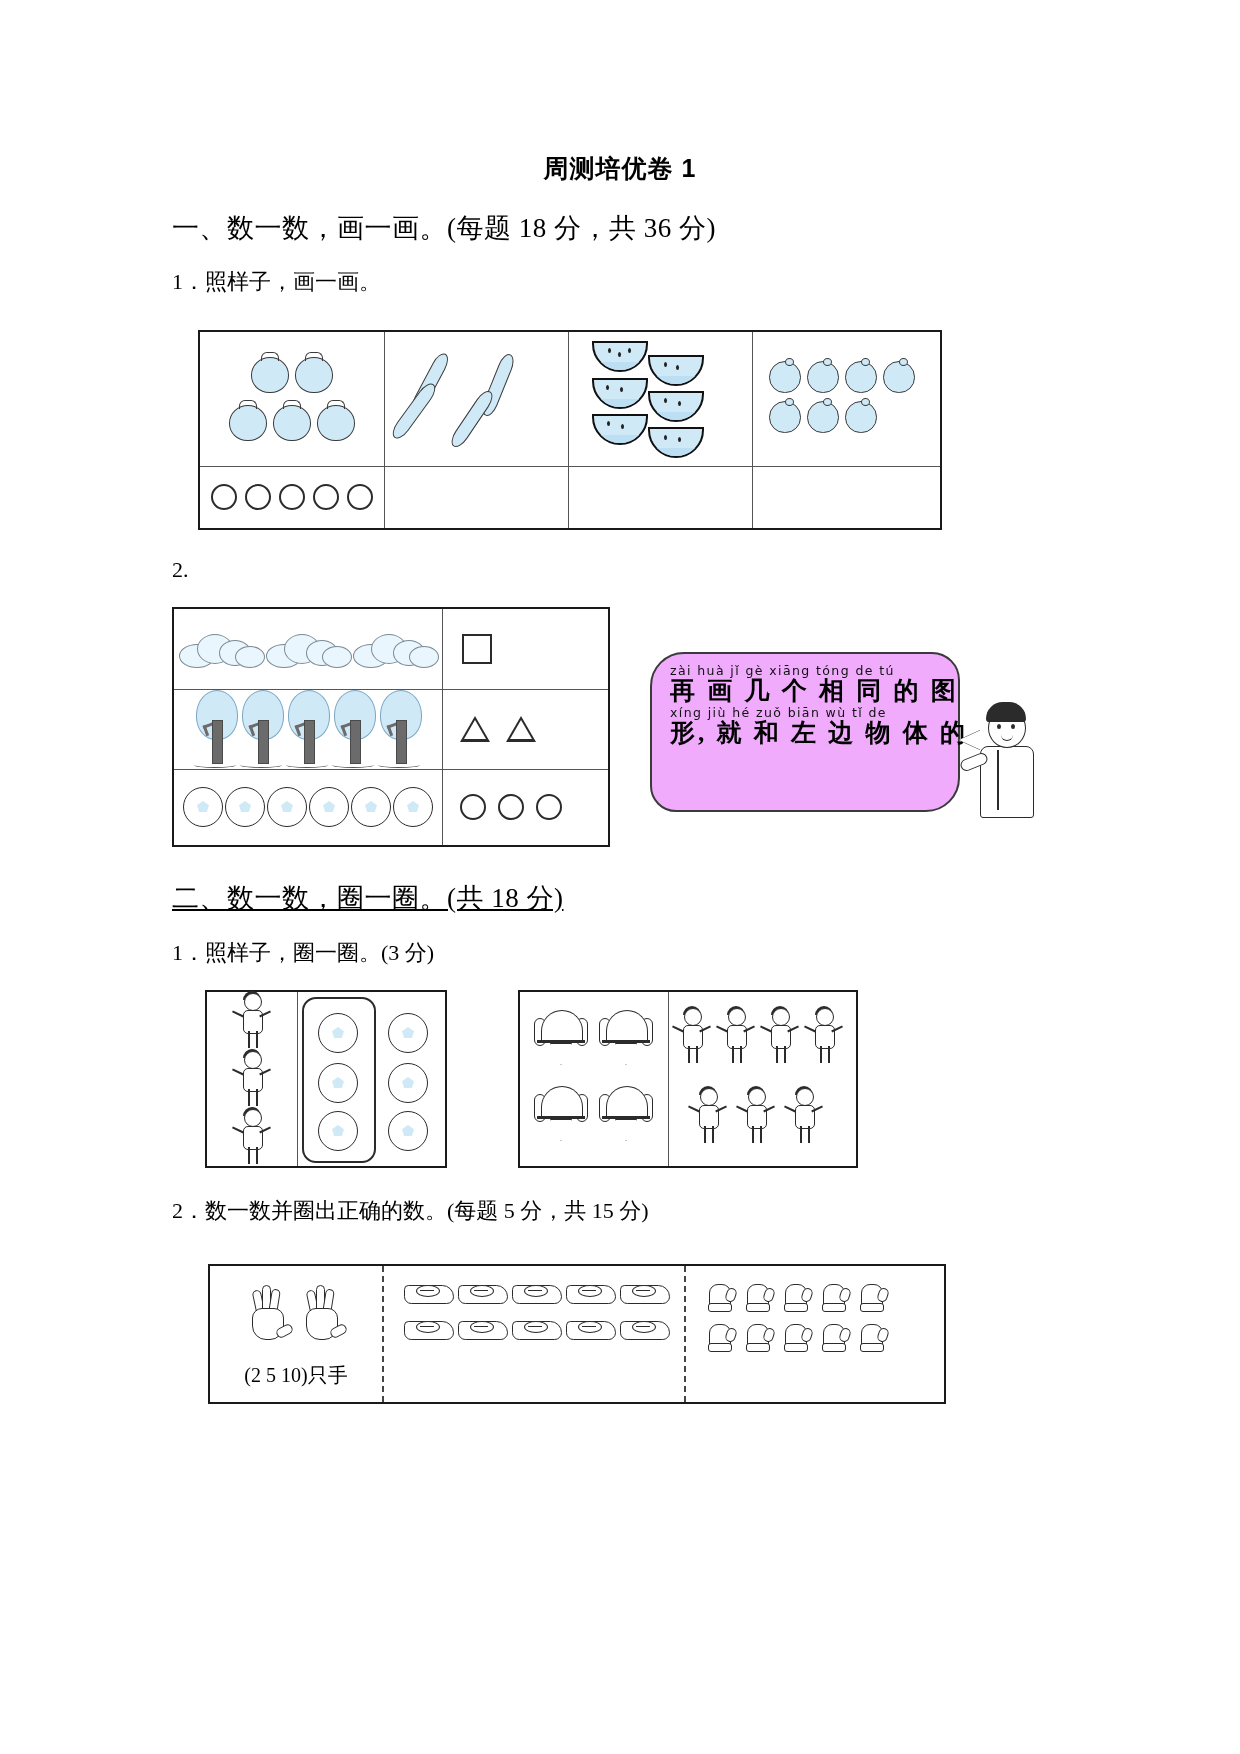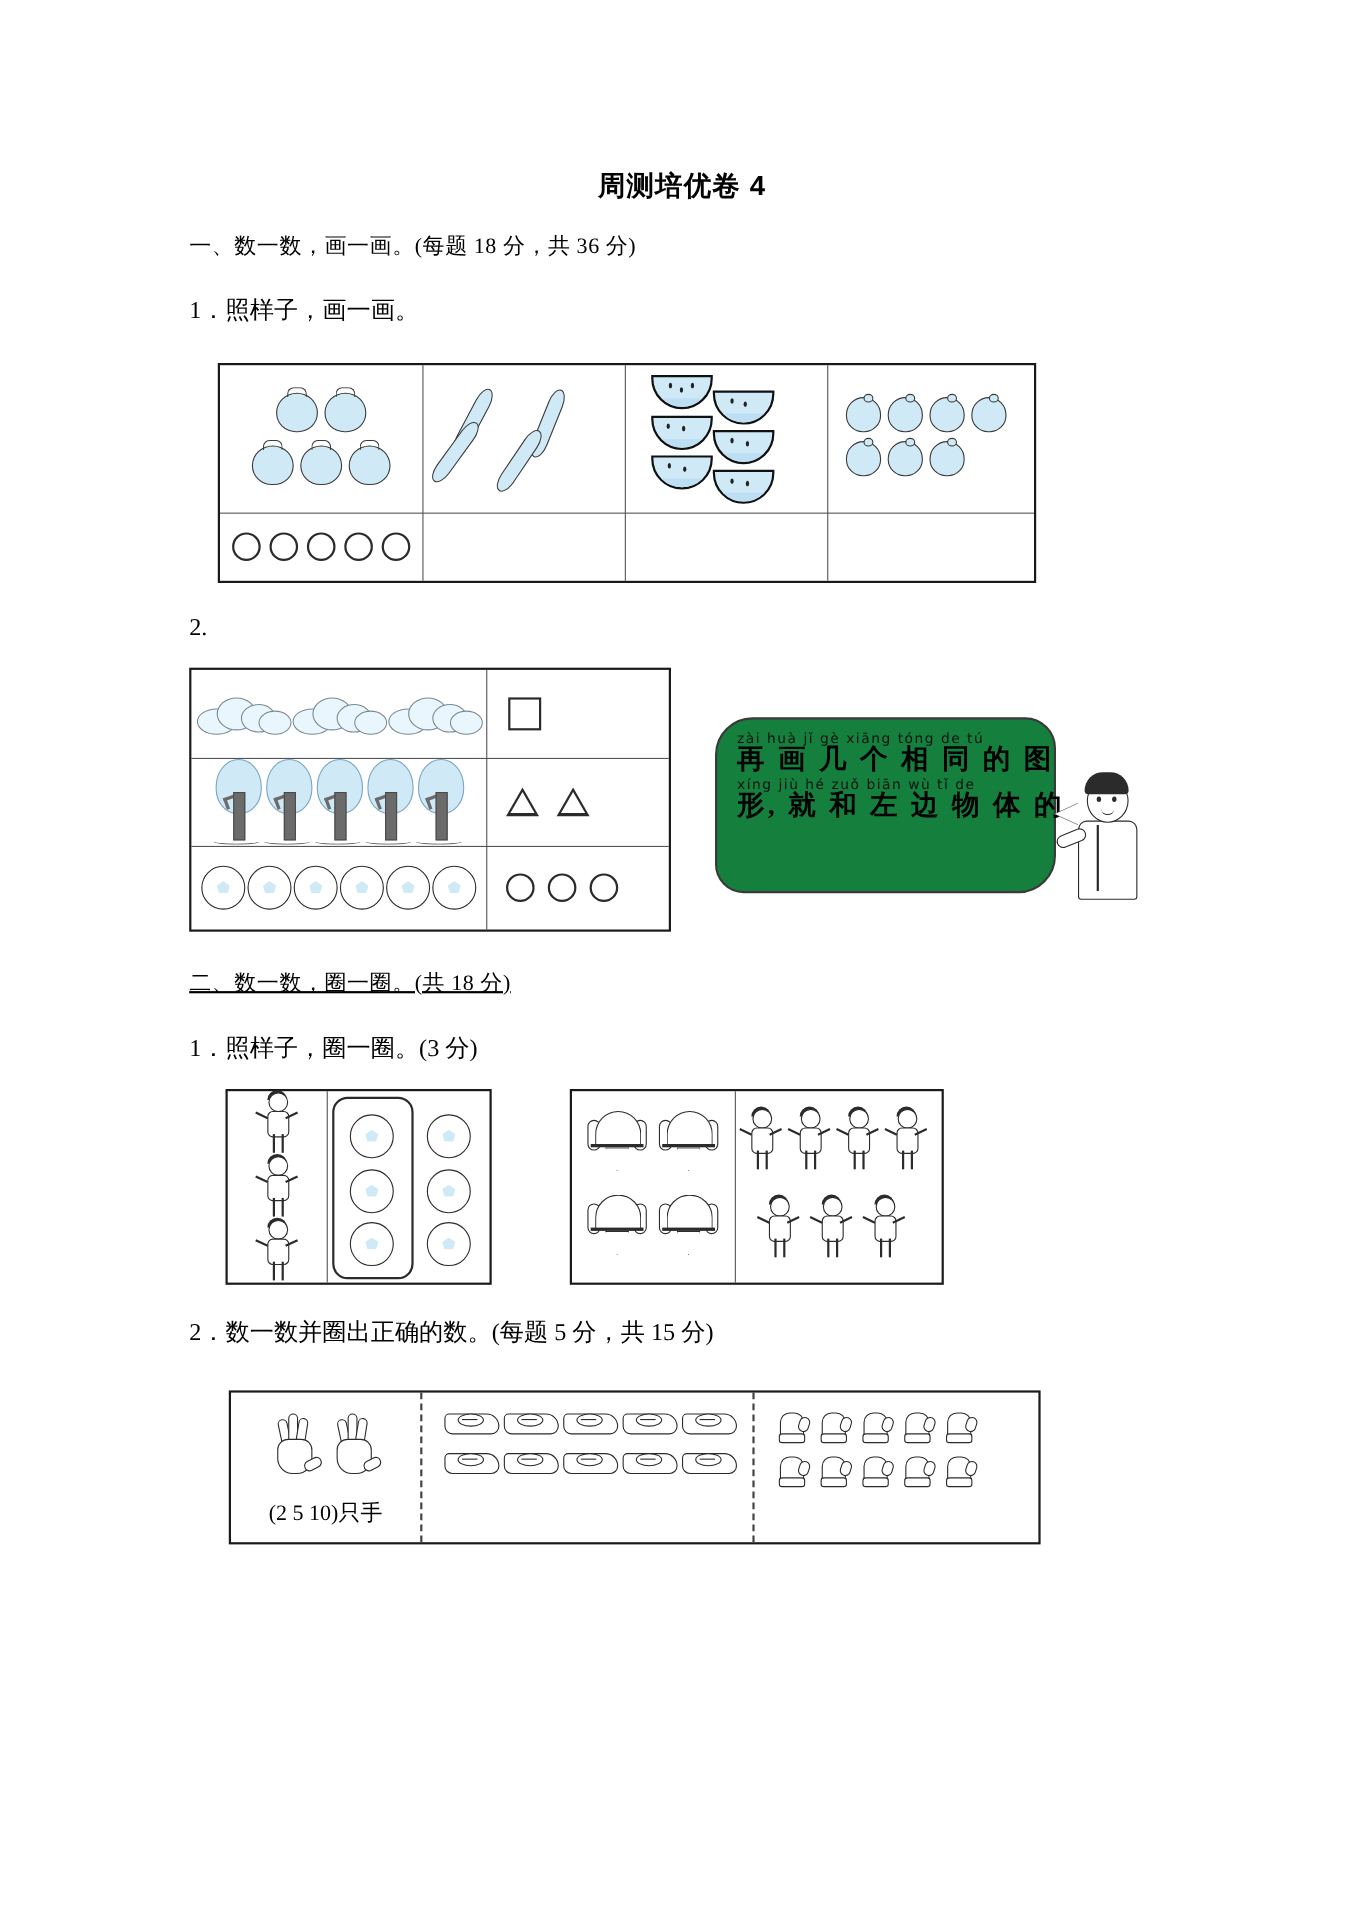--- a/index.html
+++ b/index.html
@@ -19,21 +19,21 @@
     font-weight:bold;
     font-size:25px;
     letter-spacing:1px;
     margin:0;
     position:absolute;
     top:152px; left:0; right:0;
   }
 
   .sec-head {
     position:absolute;
-    font-size:20px;
+    font-size:27px;
     font-family:"Liberation Serif", serif;
     letter-spacing:0.5px;
     white-space:nowrap;
   }
   .q-head {
     position:absolute;
     font-size:22px;
     font-family:"Liberation Serif", serif;
     white-space:nowrap;
   }
@@ -168,21 +168,21 @@
   .glove .cuff{position:absolute;bottom:-2px;left:2px;width:22px;height:7px;
     border:1.5px solid #2b2b2b;border-radius:3px;background:#fff;}
   .glove .th{position:absolute;bottom:8px;left:20px;width:8px;height:12px;
     border:1.4px solid #2b2b2b;border-radius:5px;background:#fff;transform:rotate(18deg);}
 
   
   .bubble{
     position:absolute;
     border:2px solid #3a3a3a;
     border-radius:34px 28px 34px 26px;
-    background:#15803d;
+    background:#f0abfc;
     box-sizing:border-box;
     padding:10px 14px 20px 18px;
   }
   .bubble .line{ margin-bottom:1px; }
   .bubble .py{
     font-family:"DejaVu Sans", sans-serif;
     font-size:12.5px;
     letter-spacing:1.4px;
     color:#111;
     line-height:1.05;
@@ -220,21 +220,21 @@
     border:1.6px solid #2b2b2b;border-radius:6px;background:#fff;transform:rotate(-22deg);}
   .teacher .t-coat{position:absolute;top:50px;left:27px;width:1.6px;height:60px;background:#2b2b2b;}
   .opt-label { font-size:20px; font-family:"Liberation Serif", serif; white-space:nowrap;}
   .dashed-v { position:absolute; top:0; bottom:0; border-left:2px dashed #444; }
 </style>
 </head>
 <body>
 
 <div class="page">
 
-  <div class="title">周测培优卷 4</div>
+  <div class="title">周测培优卷 1</div>
 
   <div class="sec-head" style="top:210px; left:172px;">一、数一数，画一画。(每题 18 分，共 36 分)</div>
 
   <div class="q-head" style="top:267px; left:172px;">1．照样子，画一画。</div>
 
   <div class="tbl" id="t1" style="left:198px; top:330px; width:744px; height:200px;">
     <div class="vline" style="left:184px;"></div>
     <div class="vline" style="left:368px;"></div>
     <div class="vline" style="left:552px;"></div>
     <div class="hline" style="top:134px;"></div>

